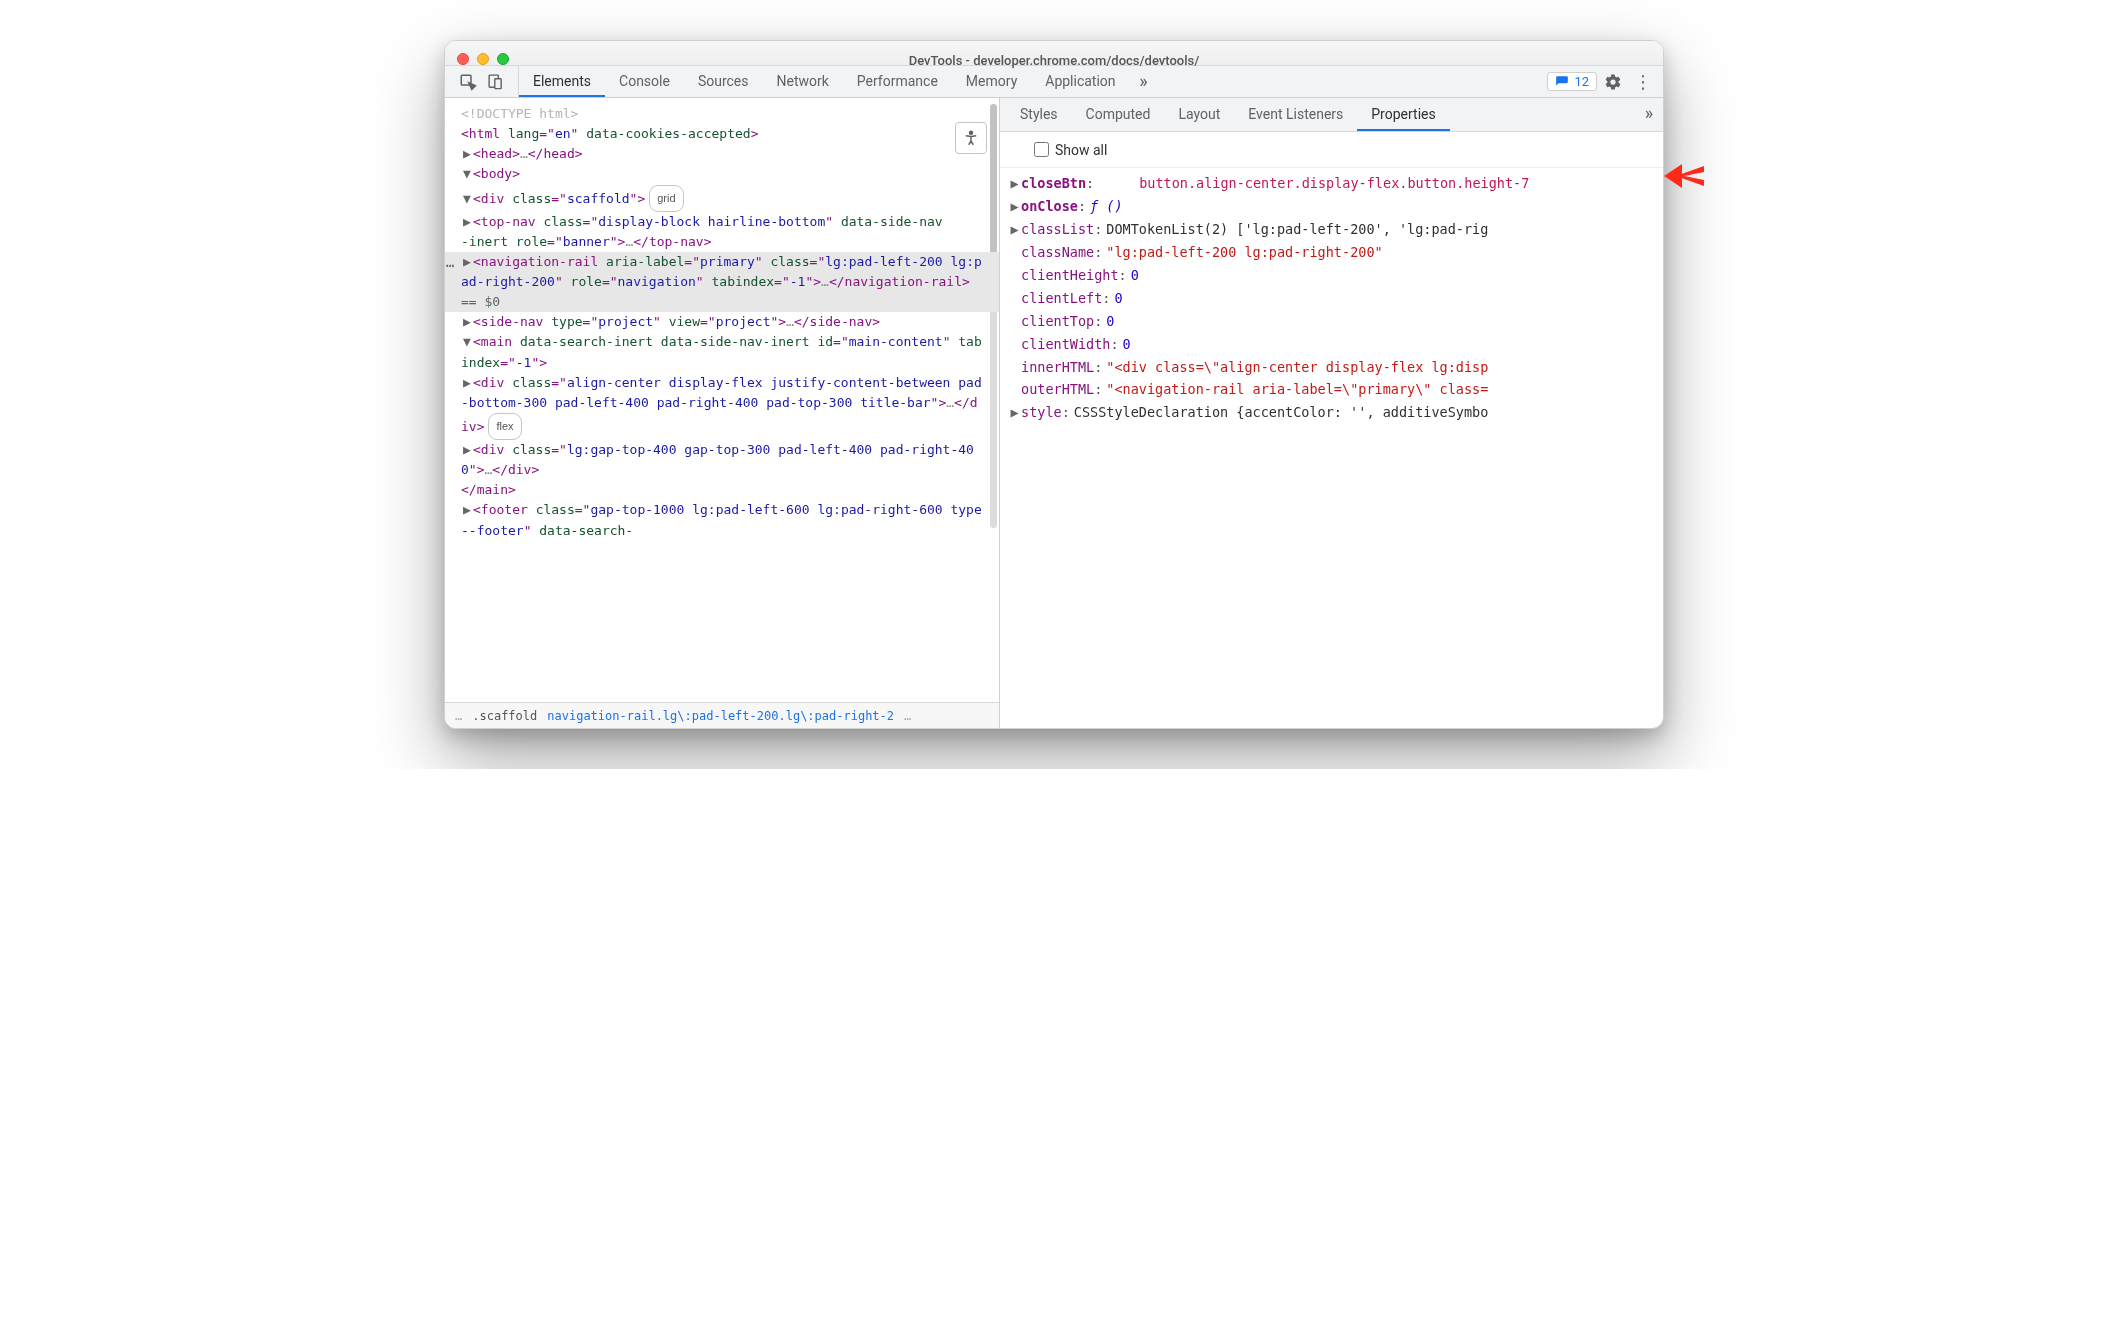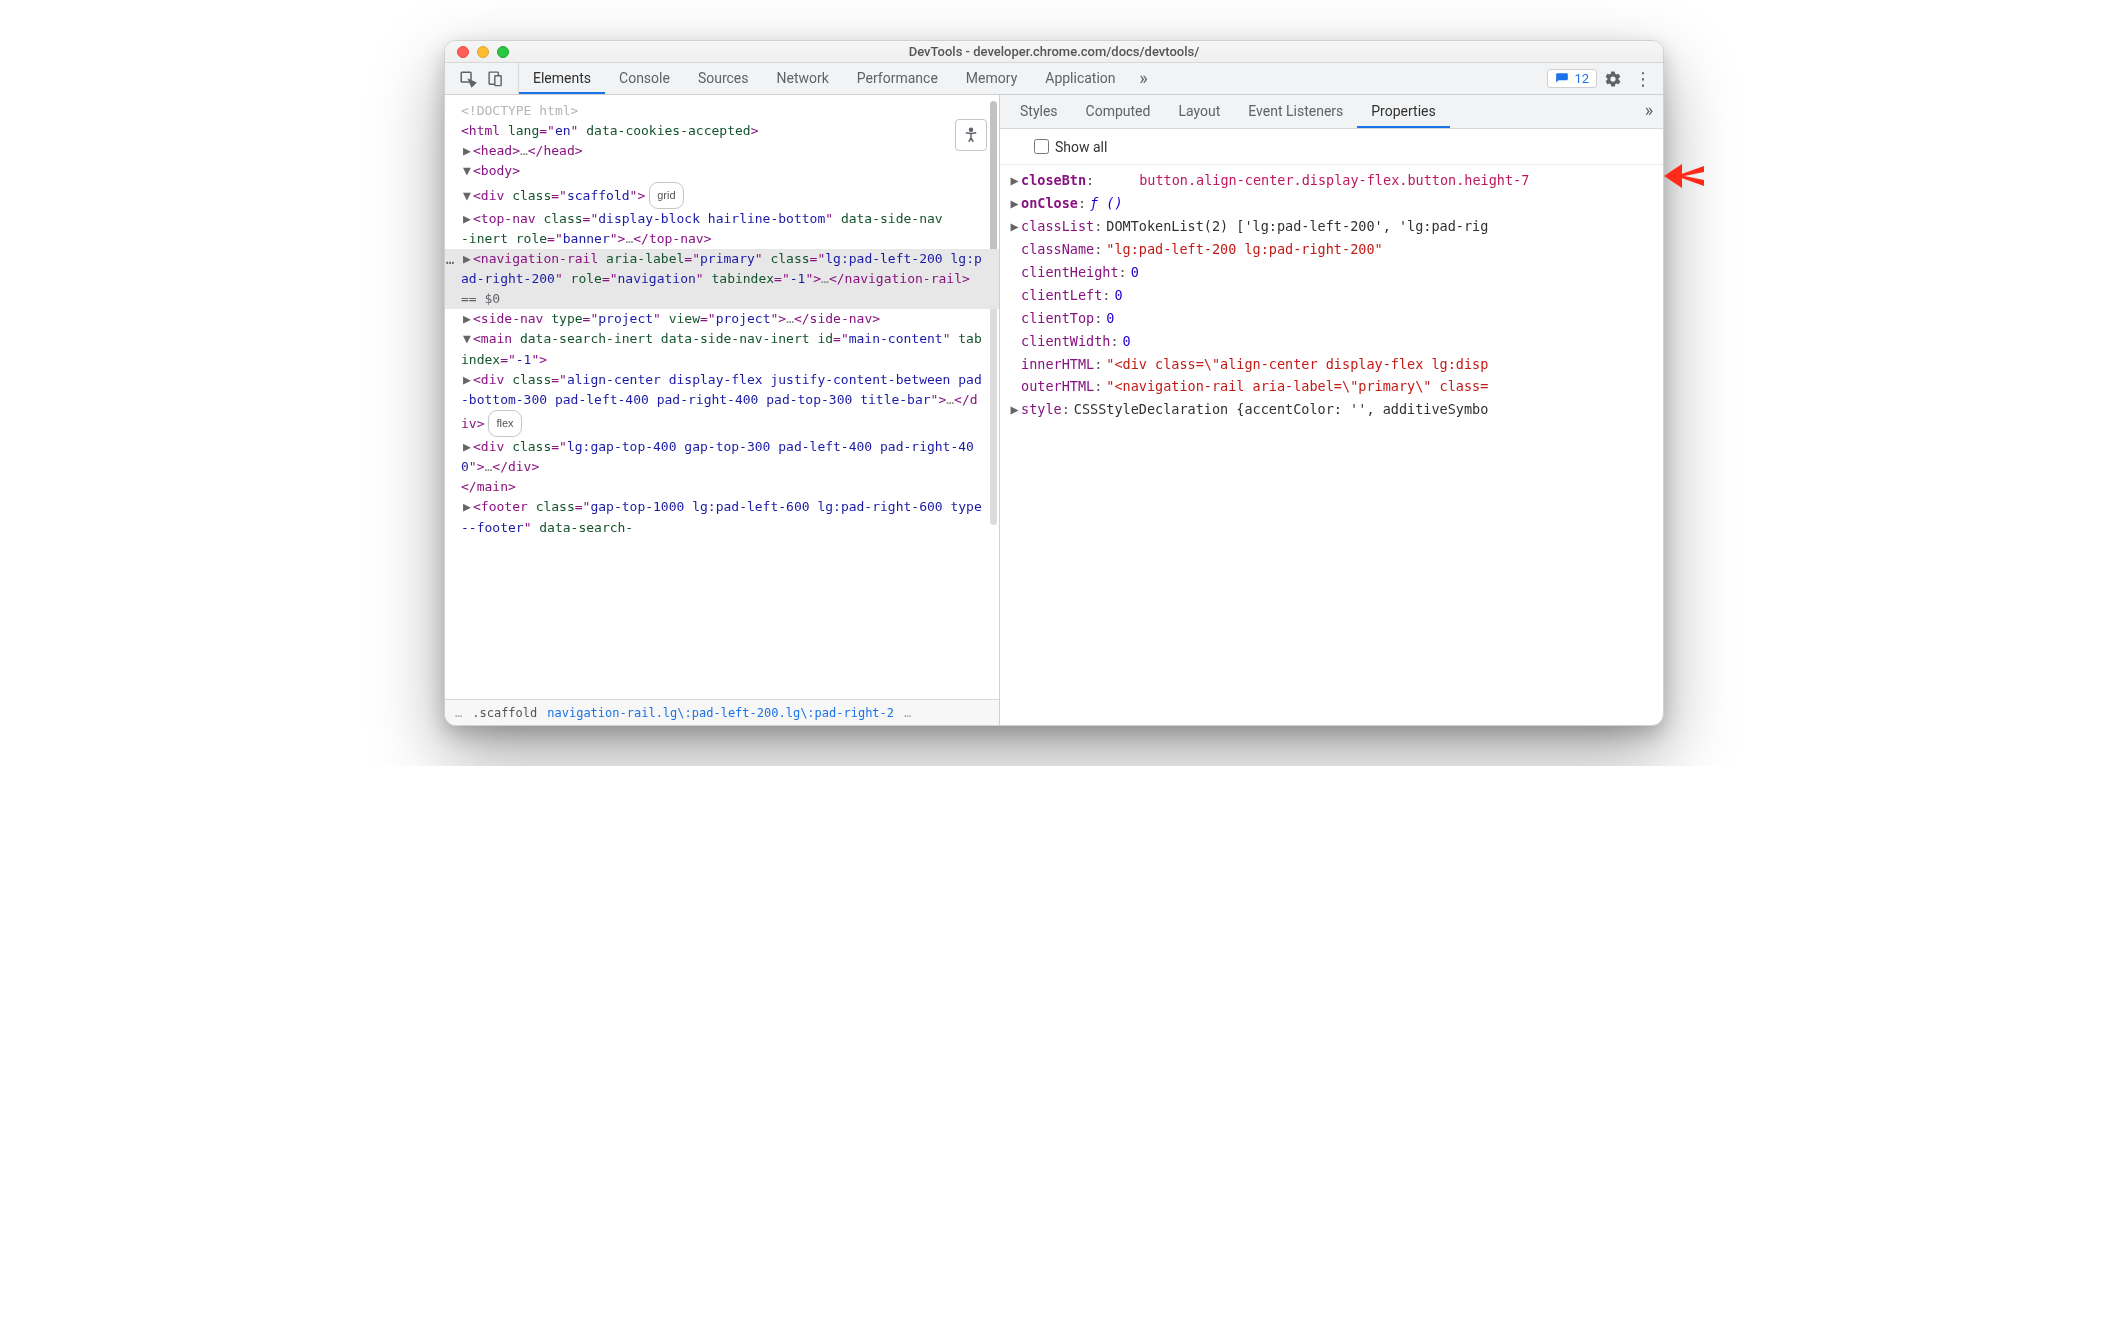--- a/index.html
+++ b/index.html
@@ -18,22 +18,22 @@
     border-radius: 12px;
     box-shadow: 0 30px 70px rgba(0,0,0,0.35), 0 8px 20px rgba(0,0,0,0.2);
     overflow: hidden;
     border: 1px solid #d0d0d0;
   }
   
   .titlebar {
     height: 22px;
     background: linear-gradient(#f6f6f6,#efefef);
     display: flex;
-    align-items: center;
-    padding: 4px 12px;
+    align-items: flex-start;
+    padding: 12px 12px;
     border-bottom: 1px solid #d8d8d8;
     position: relative;
   }
   .traffic {
     display: flex; gap: 8px;
     position: absolute; left: 12px;
   }
   .dot { width: 12px; height: 12px; border-radius: 50%; }
   .dot.red { background:#ff5f57; border:1px solid #e24b41;}
   .dot.yellow { background:#febc2e; border:1px solid #e0a127;}

